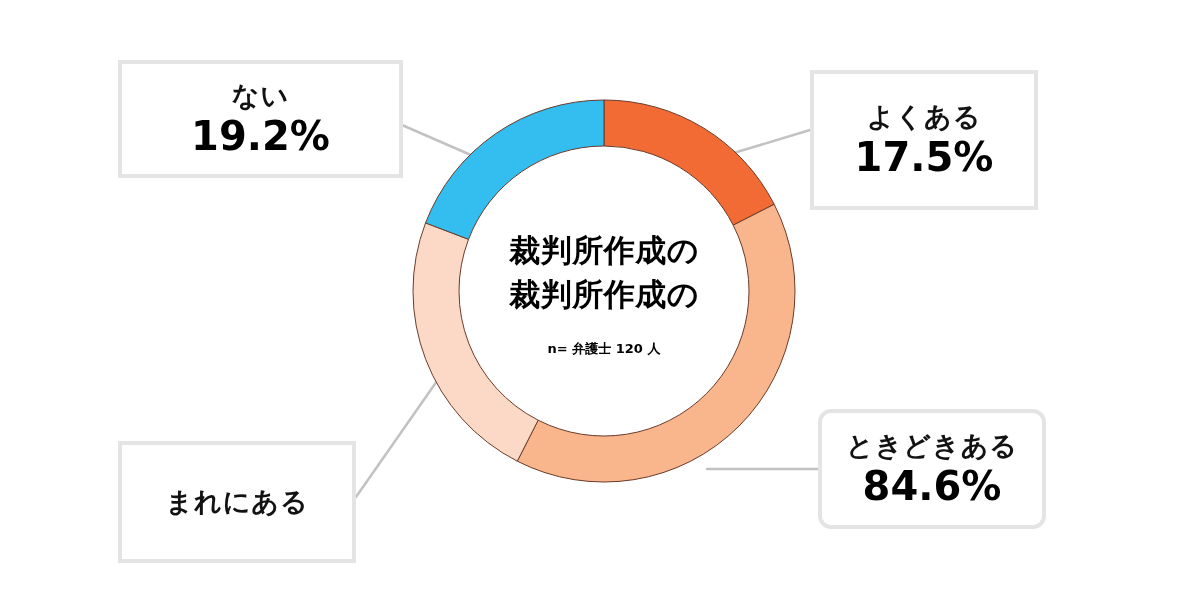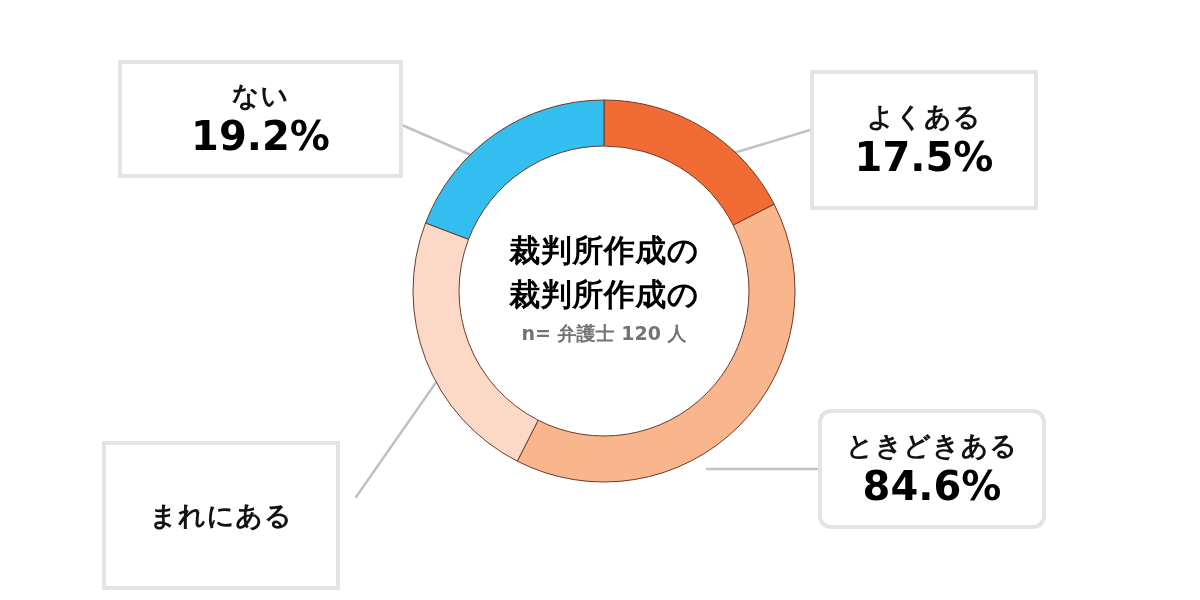--- a/index.html
+++ b/index.html
@@ -44,26 +44,26 @@
   .donut-center .ct-line {
     font-family: "DejaVu Sans", "Liberation Sans", sans-serif;
     font-weight: 700;
     font-size: 31px;
     line-height: 44px;
     color: #000000;
     letter-spacing: 0.5px;
     white-space: nowrap;
   }
   .donut-center .ct-note {
-    margin-top: 6px;
+    margin-top: 22px;
     font-family: "DejaVu Sans", "Liberation Sans", sans-serif;
     font-weight: 700;
-    font-size: 19px;
+    font-size: 13px;
     line-height: 22px;
-    color: #737373;
+    color: #000000;
     white-space: nowrap;
   }
 
   
   .callout {
     position: absolute;
     background: #ffffff;
     border: 4px solid #e4e4e4;
     box-sizing: border-box;
     display: flex;
@@ -86,21 +86,21 @@
     font-size: 40px;
     line-height: 46px;
     color: #000000;
     letter-spacing: 0px;
     white-space: nowrap;
   }
 
   #callout-nai       { left: 118px; top: 60px;  width: 285px; height: 118px; }
   #callout-yoku      { left: 810px; top: 70px;  width: 228px; height: 140px; }
   #callout-tokidoki  { left: 818px; top: 409px; width: 228px; height: 120px; border-radius: 13px; }
-  #callout-mareni    { left: 102px; top: 441px; width: 238px; height: 149px; }
+  #callout-mareni    { left: 118px; top: 441px; width: 238px; height: 122px; }
 </style>
 </head>
 <body>
 
 <div id="stage">
 
   <svg id="chart-svg" viewBox="0 0 1200 600">
 
     <g>
       <polyline points="356,105 487,162" fill="none" stroke="#c2c2c2" stroke-width="2.5" stroke-linecap="round"></polyline>

